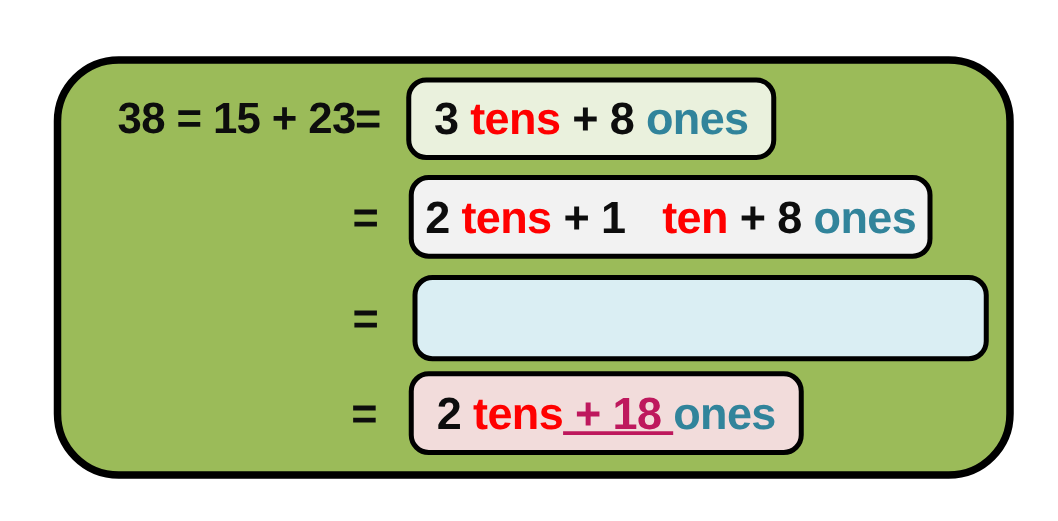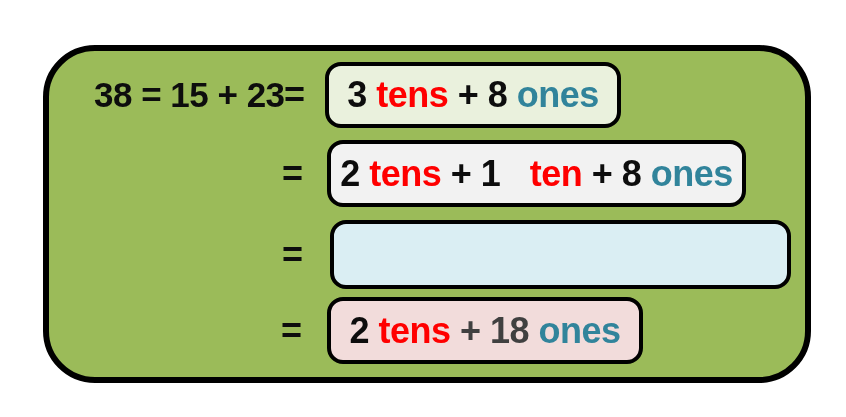--- a/index.html
+++ b/index.html
@@ -47,14 +47,14 @@
 <div class="eq" id="eq2" style="color: rgb(13, 13, 13);">=</div>
 <div class="box" id="box2" style="background: rgb(242, 242, 242);">
   <span style="color: rgb(13, 13, 13);">2 </span><span style="color: rgb(255, 0, 0);">tens</span><span style="color: rgb(13, 13, 13);"> + 1 </span><span style="color: rgb(255, 0, 0); margin-left: 20px;">ten</span><span style="color: rgb(13, 13, 13);"> + 8 </span><span style="color: rgb(49, 132, 155);">ones</span>
 </div>
 
 <div class="eq" id="eq3" style="color: rgb(13, 13, 13);">=</div>
 <div class="box" id="box3" style="background: rgb(218, 238, 243);"></div>
 
 <div class="eq" id="eq4" style="color: rgb(13, 13, 13);">=</div>
 <div class="box" id="box4" style="background: rgb(242, 220, 219);">
-  <span style="color: rgb(13, 13, 13);">2 </span><span style="color: rgb(255, 0, 0);">tens</span><span style="color: #404040;"> + 18 </span><span style="color: rgb(49, 132, 155);">ones</span>
+  <span style="color: rgb(13, 13, 13);">2 </span><span style="color: rgb(255, 0, 0);">tens</span><span style="color: #be185d; text-decoration: underline;"> + 18 </span><span style="color: rgb(49, 132, 155);">ones</span>
 </div>
 
 </body></html>

